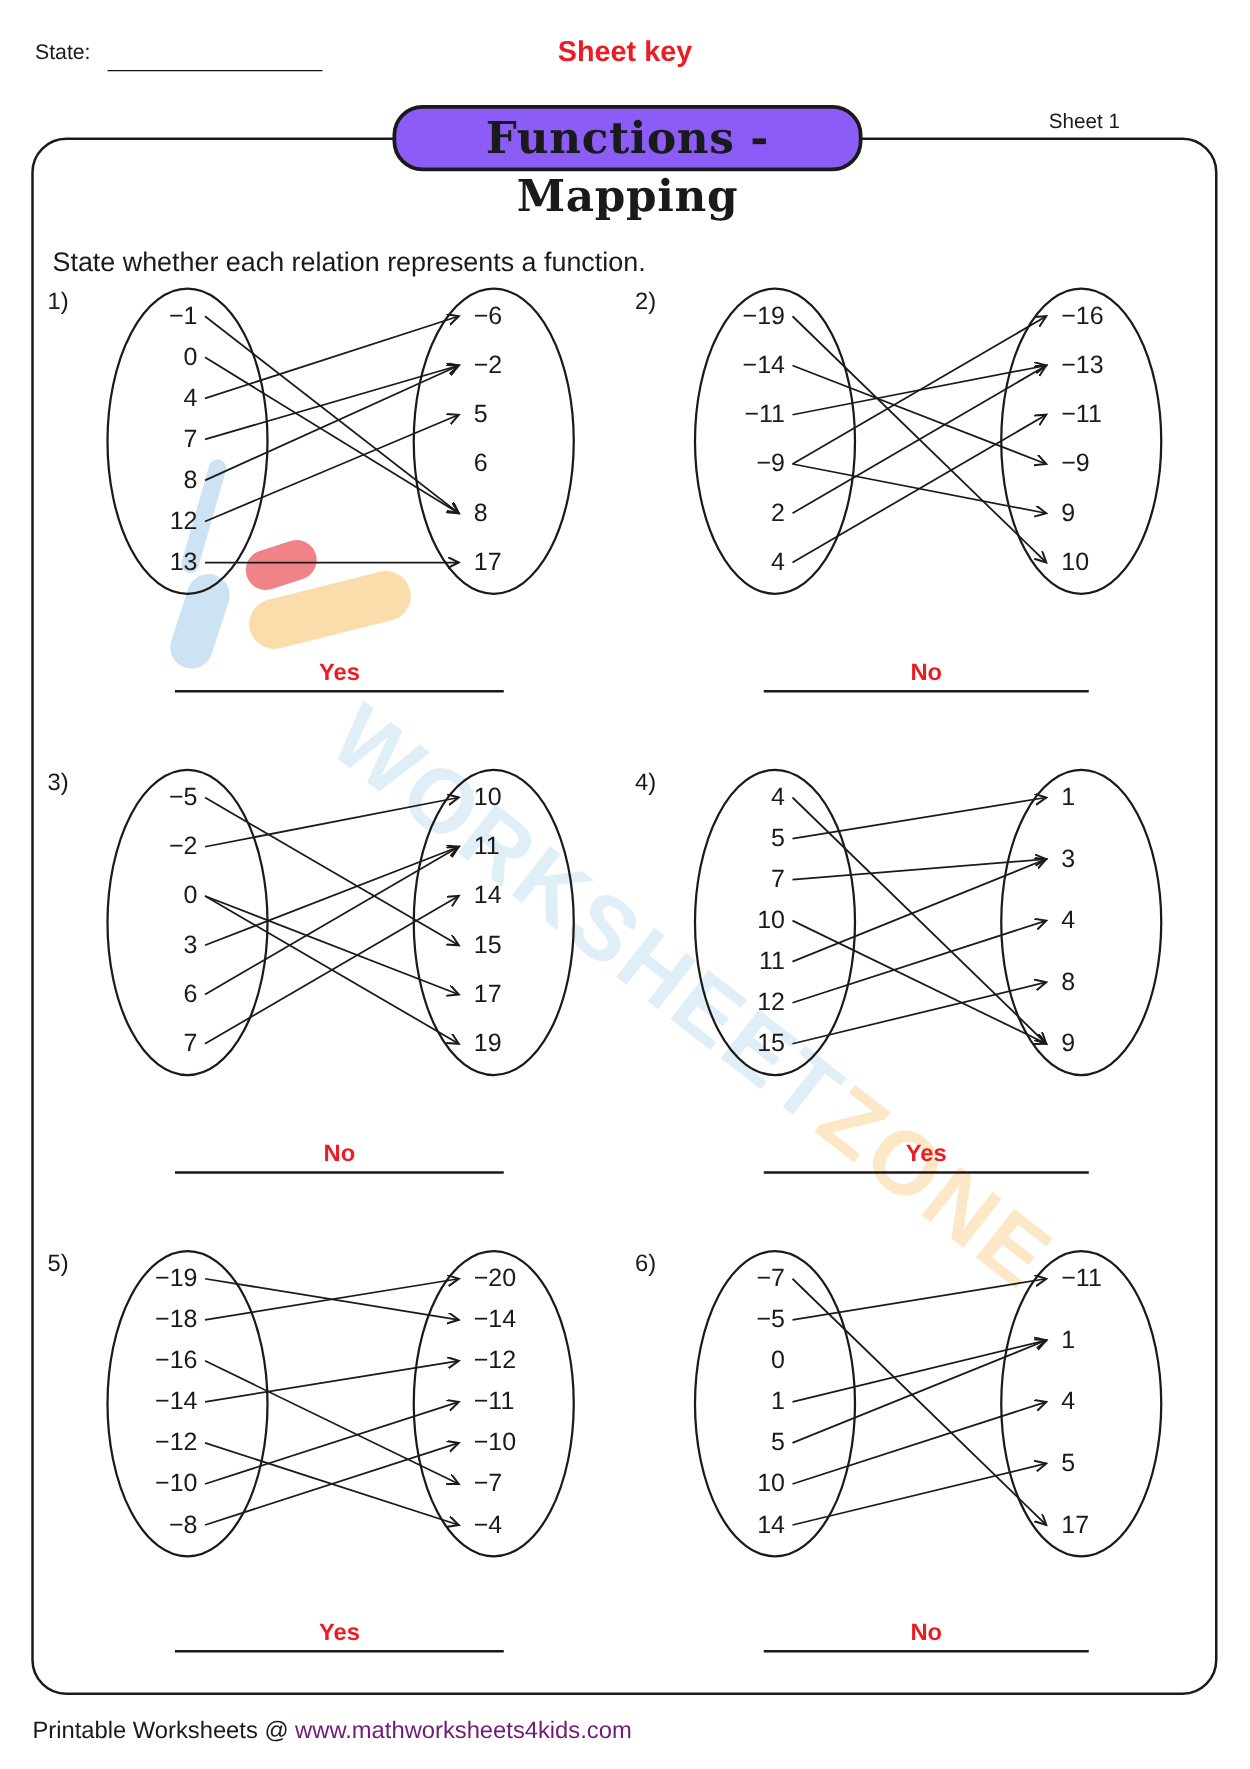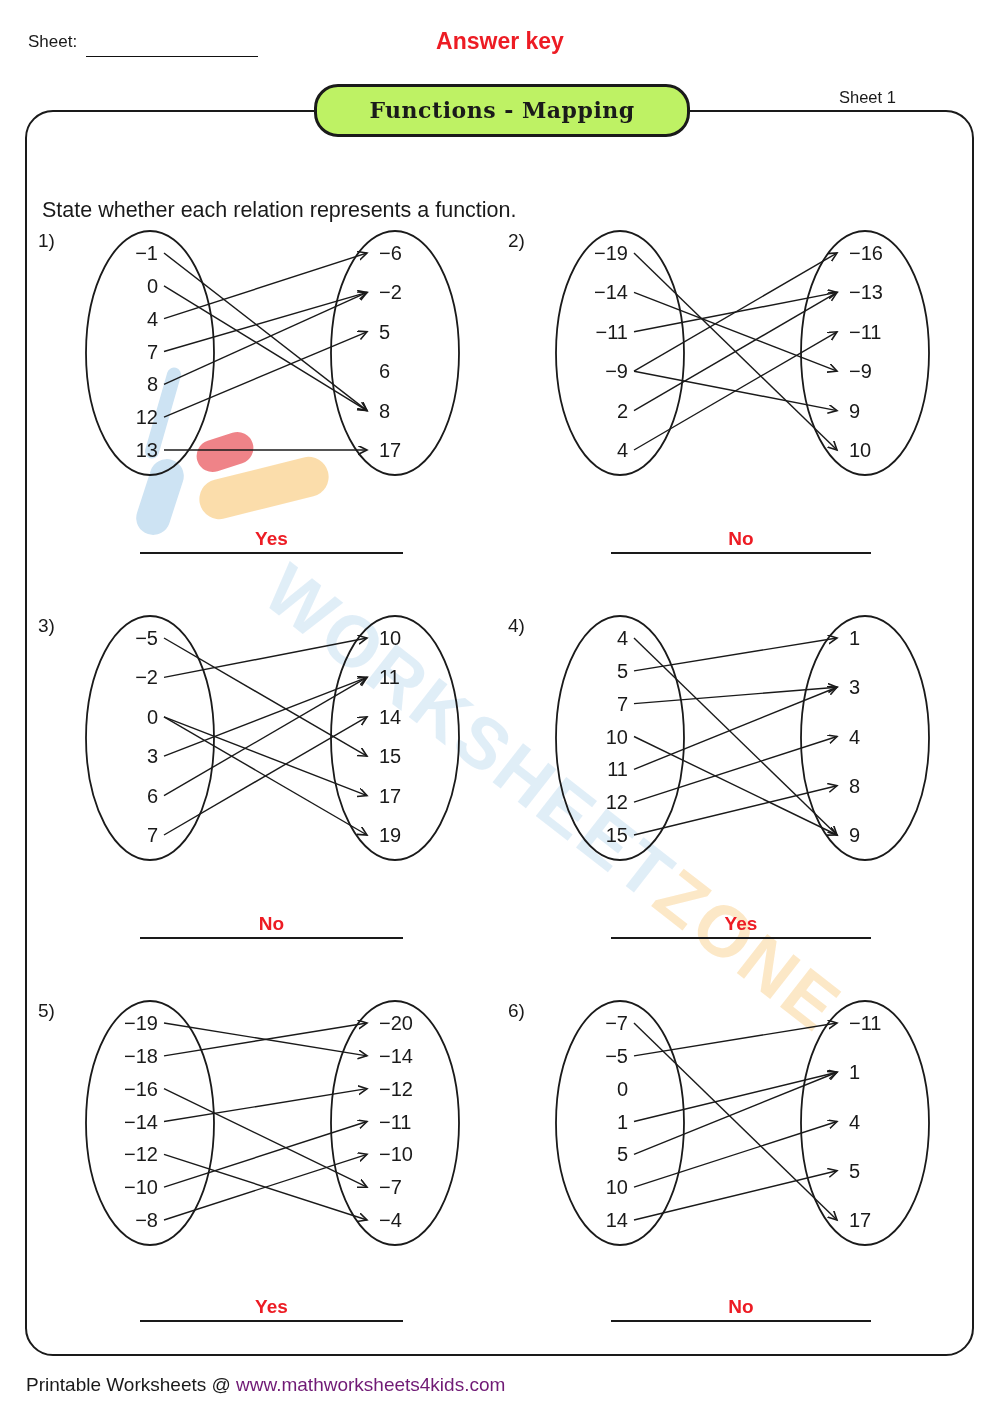--- a/index.html
+++ b/index.html
@@ -9,23 +9,23 @@
   }
   
   .name-label{position:absolute;left:28px;top:32px;font-size:17px;}
   .name-line{position:absolute;left:86px;top:36px;width:172px;height:20px;border-bottom:1.8px solid #111;}
   .answer-key{position:absolute;left:0;right:0;top:28px;text-align:center;
     font-size:23px;font-weight:bold;}
   .sheet-label{position:absolute;left:795px;top:88px;font-size:16.5px;margin-left:44px;}
   .main-box{position:absolute;left:25px;top:110px;width:945px;height:1242px;
     border:2.5px solid #1a1a1a;border-radius:28px;background:transparent;z-index:1;}
   .title-box{position:absolute;left:314px;top:84px;width:370px;height:47px;
-    border:3px solid #1a1a1a;border-radius:24px;background:#bef264;z-index:3;
+    border:3px solid #1a1a1a;border-radius:24px;background:#8b5cf6;z-index:3;
     text-align:center;line-height:47px;font-family:"DejaVu Serif",serif;
-    font-weight:bold;font-size:22px;letter-spacing:0.5px;}
+    font-weight:bold;font-size:35px;letter-spacing:0.5px;}
   .instruction{position:absolute;left:42px;top:162px;font-size:21.5px;z-index:2;margin-top:36px;}
   
   .panel{position:absolute;width:440px;height:280px;z-index:2;}
   #panel-1{left:30px;top:225px;}  #panel-2{left:500px;top:225px;}
   #panel-3{left:30px;top:610px;}  #panel-4{left:500px;top:610px;}
   #panel-5{left:30px;top:995px;}  #panel-6{left:500px;top:995px;}
   
   .answer{position:absolute;height:24px;border-bottom:2px solid #1a1a1a;
     text-align:center;font-size:19px;font-weight:bold;z-index:2;}
   #answer-1{left:140px;top:528px;width:263px;}
@@ -50,23 +50,23 @@
 </style>
 </head>
 <body>
 
 <div class="watermark"><span style="color: rgb(205, 227, 243);">WORKSHEET</span><span style="color: rgb(251, 217, 162);">ZONE</span></div>
 <div class="blob blob-arc" style="background: rgb(205, 227, 243);"></div>
 <div class="blob blob-red" style="background: rgb(234, 90, 96);"></div>
 <div class="blob blob-yellow" style="background: rgb(251, 217, 162);"></div>
 <div class="blob blob-blue" style="background: rgb(205, 227, 243);"></div>
 
-<div class="name-label">Sheet:</div>
+<div class="name-label">State:</div>
 <div class="name-line"></div>
-<div class="answer-key" style="color: rgb(237, 28, 36);">Answer key</div>
+<div class="answer-key" style="color: rgb(237, 28, 36);">Sheet key</div>
 <div class="sheet-label">Sheet 1</div>
 
 <div class="main-box"></div>
 <div class="title-box">Functions - Mapping</div>
 <div class="instruction">State whether each relation represents a function.</div>
 
 <div class="panel" id="panel-1"><svg viewBox="0 0 440 280" width="440" height="280">
       <defs>
         <marker id="arwpanel-1" markerWidth="12" markerHeight="12" refX="9" refY="4.5" orient="auto" markerUnits="userSpaceOnUse">
           <path d="M0,0 L9,4.5 L0,9" fill="none" stroke="#1a1a1a" stroke-width="1.6"></path>

